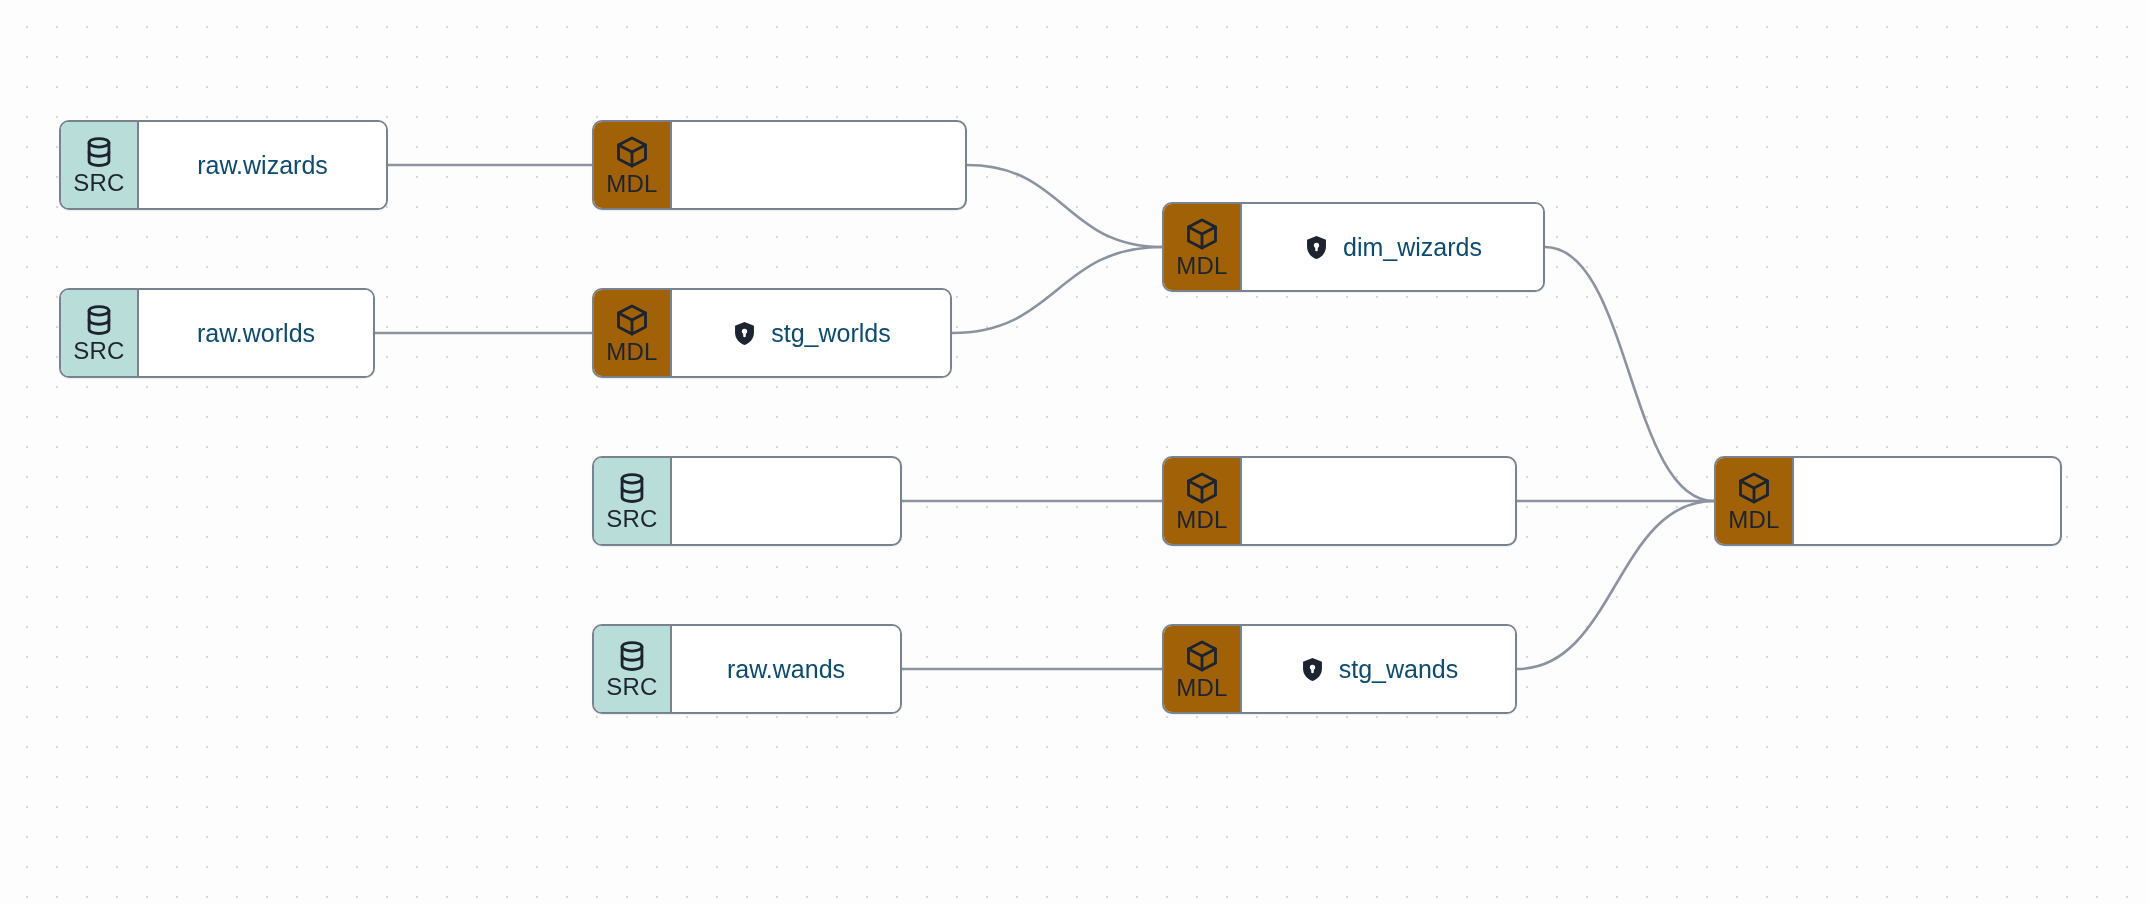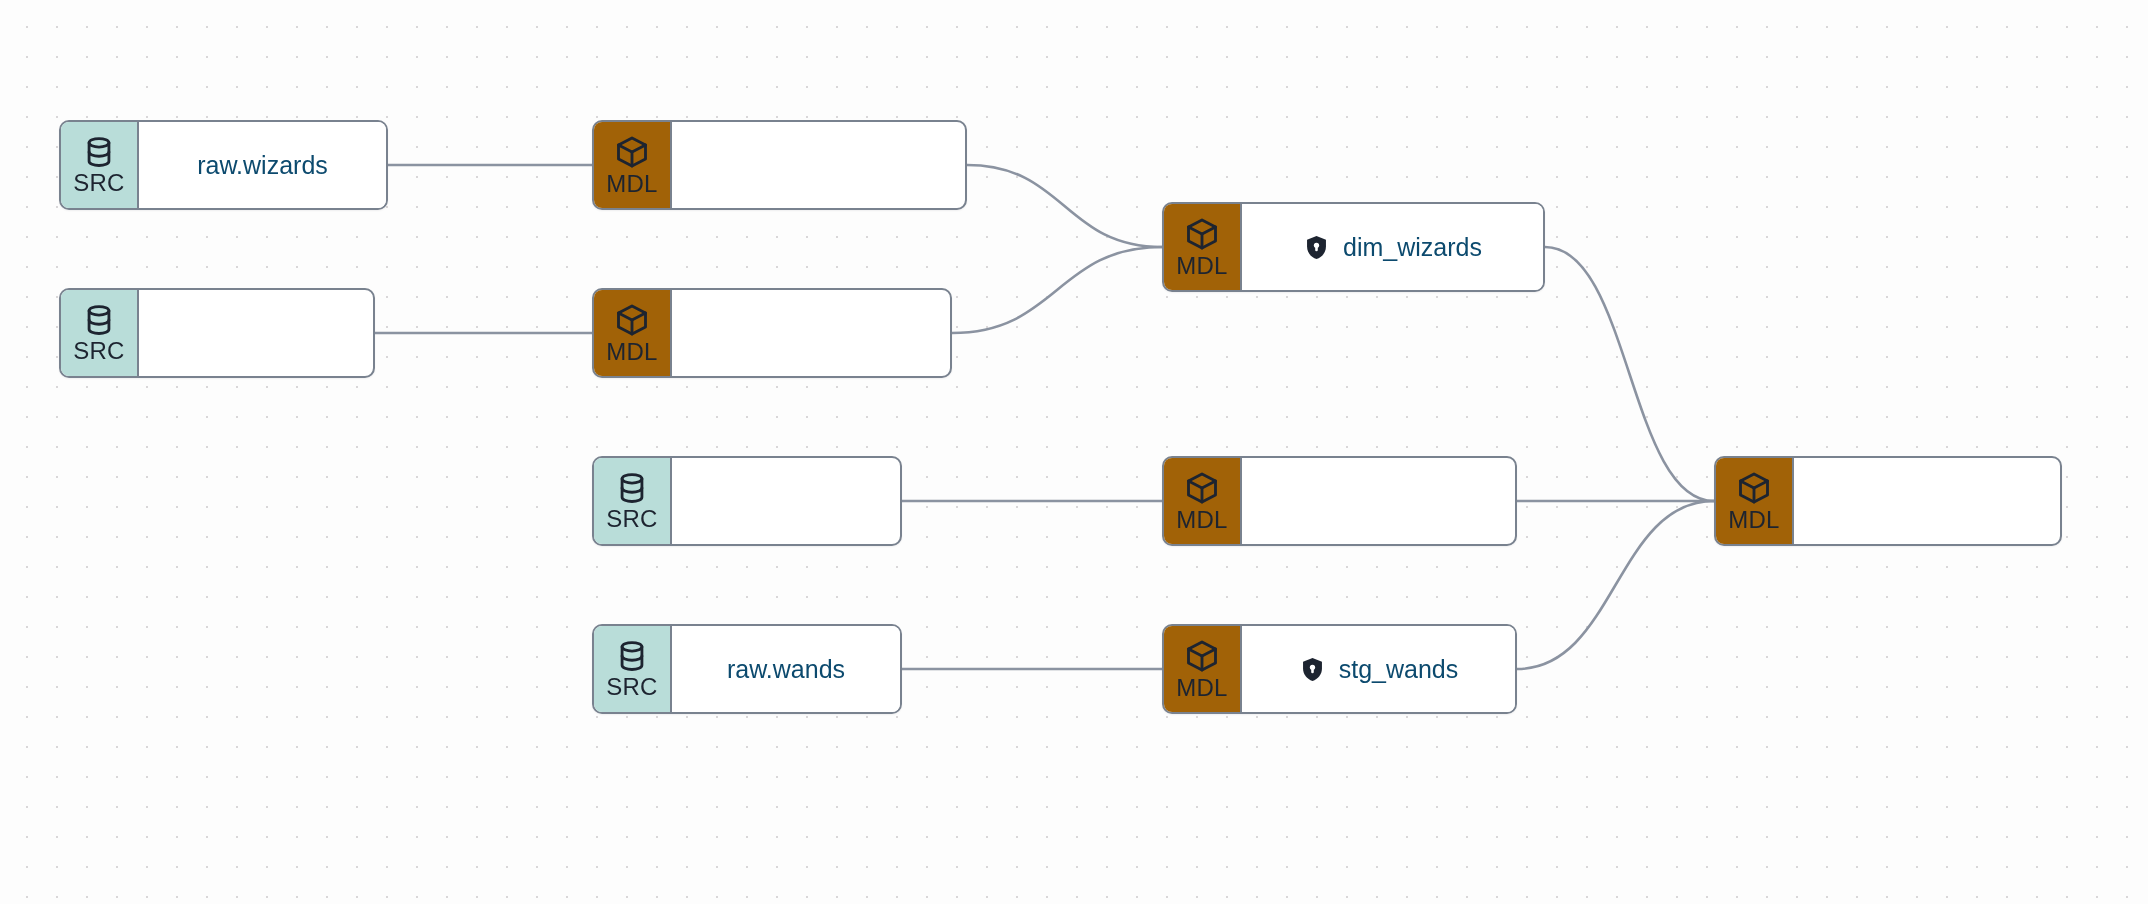--- a/index.html
+++ b/index.html
@@ -116,20 +116,23 @@
       </div>
       <div class="node" style="left: 59px; top: 288px; width: 316px; height: 90px;">
         <div class="badge src">
           <span class="badge-icon"><svg width="34" height="34" viewBox="0 0 24 24" fill="none" stroke="#1d2430" stroke-width="2" stroke-linecap="round" stroke-linejoin="round">
               <ellipse cx="12" cy="5.5" rx="7" ry="3"></ellipse>
               <path d="M5 5.5v13c0 1.66 3.13 3 7 3s7-1.34 7-3v-13"></path>
               <path d="M5 12c0 1.66 3.13 3 7 3s7-1.34 7-3"></path>
             </svg></span>
           <span class="badge-label">SRC</span>
         </div>
+        <div class="node-body">
+          <span class="node-label">raw.worlds</span>
+        </div>
       </div>
       <div class="node" style="left: 592px; top: 456px; width: 310px; height: 90px;">
         <div class="badge src">
           <span class="badge-icon"><svg width="34" height="34" viewBox="0 0 24 24" fill="none" stroke="#1d2430" stroke-width="2" stroke-linecap="round" stroke-linejoin="round">
               <ellipse cx="12" cy="5.5" rx="7" ry="3"></ellipse>
               <path d="M5 5.5v13c0 1.66 3.13 3 7 3s7-1.34 7-3v-13"></path>
               <path d="M5 12c0 1.66 3.13 3 7 3s7-1.34 7-3"></path>
             </svg></span>
           <span class="badge-label">SRC</span>
         </div>
@@ -151,72 +154,80 @@
         <div class="badge mdl">
           <span class="badge-icon"><svg width="36" height="36" viewBox="0 0 24 24" fill="none" stroke="#1d2430" stroke-width="1.9" stroke-linecap="round" stroke-linejoin="round">
               <path d="M12 2.6 21 7.3v9.4L12 21.4 3 16.7V7.3z"></path>
               <path d="M3 7.3 12 12l9-4.7"></path>
               <path d="M12 12v9.4"></path>
             </svg></span>
           <span class="badge-label">MDL</span>
         </div>
       </div>
       <div class="node" style="left: 592px; top: 288px; width: 360px; height: 90px;">
-        <div class="badge mdl">
-          <span class="badge-icon"><svg width="36" height="36" viewBox="0 0 24 24" fill="none" stroke="#1d2430" stroke-width="1.9" stroke-linecap="round" stroke-linejoin="round">
-              <path d="M12 2.6 21 7.3v9.4L12 21.4 3 16.7V7.3z"></path>
-              <path d="M3 7.3 12 12l9-4.7"></path>
-              <path d="M12 12v9.4"></path>
-            </svg></span>
-          <span class="badge-label">MDL</span>
-        </div>
-      </div>
-      <div class="node" style="left: 1162px; top: 456px; width: 355px; height: 90px;">
-        <div class="badge mdl">
-          <span class="badge-icon"><svg width="36" height="36" viewBox="0 0 24 24" fill="none" stroke="#1d2430" stroke-width="1.9" stroke-linecap="round" stroke-linejoin="round">
-              <path d="M12 2.6 21 7.3v9.4L12 21.4 3 16.7V7.3z"></path>
-              <path d="M3 7.3 12 12l9-4.7"></path>
-              <path d="M12 12v9.4"></path>
-            </svg></span>
-          <span class="badge-label">MDL</span>
-        </div>
-      </div>
-      <div class="node" style="left: 1162px; top: 624px; width: 355px; height: 90px;">
         <div class="badge mdl">
           <span class="badge-icon"><svg width="36" height="36" viewBox="0 0 24 24" fill="none" stroke="#1d2430" stroke-width="1.9" stroke-linecap="round" stroke-linejoin="round">
               <path d="M12 2.6 21 7.3v9.4L12 21.4 3 16.7V7.3z"></path>
               <path d="M3 7.3 12 12l9-4.7"></path>
               <path d="M12 12v9.4"></path>
             </svg></span>
           <span class="badge-label">MDL</span>
         </div>
         <div class="node-body">
           <span class="shield-icon"><svg width="27" height="27" viewBox="0 0 24 24">
               <path d="M12 1.8 3.6 5v6.2c0 5.2 3.5 9.6 8.4 11 4.9-1.4 8.4-5.8 8.4-11V5z" fill="#1d2430"></path>
               <circle cx="12" cy="10.1" r="2.35" fill="#ffffff"></circle>
               <rect x="10.85" y="10.1" width="2.3" height="5.2" rx="1.15" fill="#ffffff"></rect>
             </svg></span>
-          <span class="node-label">stg_wands</span>
-        </div>
-      </div>
-      <div class="node" style="left: 1162px; top: 202px; width: 383px; height: 90px;">
+          <span class="node-label">stg_worlds</span>
+        </div>
+      </div>
+      <div class="node" style="left: 1162px; top: 456px; width: 355px; height: 90px;">
+        <div class="badge mdl">
+          <span class="badge-icon"><svg width="36" height="36" viewBox="0 0 24 24" fill="none" stroke="#1d2430" stroke-width="1.9" stroke-linecap="round" stroke-linejoin="round">
+              <path d="M12 2.6 21 7.3v9.4L12 21.4 3 16.7V7.3z"></path>
+              <path d="M3 7.3 12 12l9-4.7"></path>
+              <path d="M12 12v9.4"></path>
+            </svg></span>
+          <span class="badge-label">MDL</span>
+        </div>
+      </div>
+      <div class="node" style="left: 1162px; top: 624px; width: 355px; height: 90px;">
         <div class="badge mdl">
           <span class="badge-icon"><svg width="36" height="36" viewBox="0 0 24 24" fill="none" stroke="#1d2430" stroke-width="1.9" stroke-linecap="round" stroke-linejoin="round">
               <path d="M12 2.6 21 7.3v9.4L12 21.4 3 16.7V7.3z"></path>
               <path d="M3 7.3 12 12l9-4.7"></path>
               <path d="M12 12v9.4"></path>
             </svg></span>
           <span class="badge-label">MDL</span>
         </div>
         <div class="node-body">
           <span class="shield-icon"><svg width="27" height="27" viewBox="0 0 24 24">
               <path d="M12 1.8 3.6 5v6.2c0 5.2 3.5 9.6 8.4 11 4.9-1.4 8.4-5.8 8.4-11V5z" fill="#1d2430"></path>
               <circle cx="12" cy="10.1" r="2.35" fill="#ffffff"></circle>
               <rect x="10.85" y="10.1" width="2.3" height="5.2" rx="1.15" fill="#ffffff"></rect>
             </svg></span>
+          <span class="node-label">stg_wands</span>
+        </div>
+      </div>
+      <div class="node" style="left: 1162px; top: 202px; width: 383px; height: 90px;">
+        <div class="badge mdl">
+          <span class="badge-icon"><svg width="36" height="36" viewBox="0 0 24 24" fill="none" stroke="#1d2430" stroke-width="1.9" stroke-linecap="round" stroke-linejoin="round">
+              <path d="M12 2.6 21 7.3v9.4L12 21.4 3 16.7V7.3z"></path>
+              <path d="M3 7.3 12 12l9-4.7"></path>
+              <path d="M12 12v9.4"></path>
+            </svg></span>
+          <span class="badge-label">MDL</span>
+        </div>
+        <div class="node-body">
+          <span class="shield-icon"><svg width="27" height="27" viewBox="0 0 24 24">
+              <path d="M12 1.8 3.6 5v6.2c0 5.2 3.5 9.6 8.4 11 4.9-1.4 8.4-5.8 8.4-11V5z" fill="#1d2430"></path>
+              <circle cx="12" cy="10.1" r="2.35" fill="#ffffff"></circle>
+              <rect x="10.85" y="10.1" width="2.3" height="5.2" rx="1.15" fill="#ffffff"></rect>
+            </svg></span>
           <span class="node-label">dim_wizards</span>
         </div>
       </div>
       <div class="node" style="left: 1714px; top: 456px; width: 348px; height: 90px;">
         <div class="badge mdl">
           <span class="badge-icon"><svg width="36" height="36" viewBox="0 0 24 24" fill="none" stroke="#1d2430" stroke-width="1.9" stroke-linecap="round" stroke-linejoin="round">
               <path d="M12 2.6 21 7.3v9.4L12 21.4 3 16.7V7.3z"></path>
               <path d="M3 7.3 12 12l9-4.7"></path>
               <path d="M12 12v9.4"></path>
             </svg></span>

